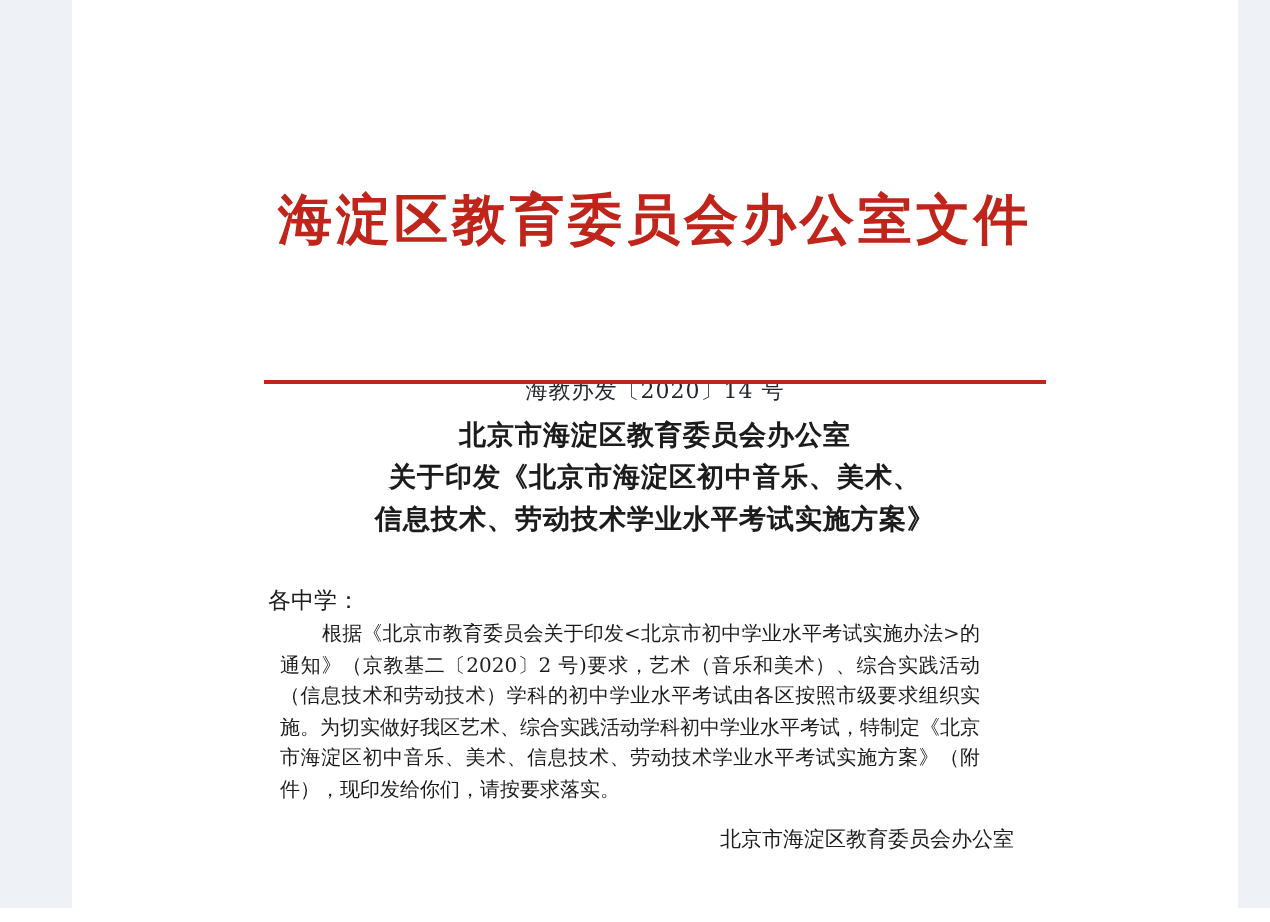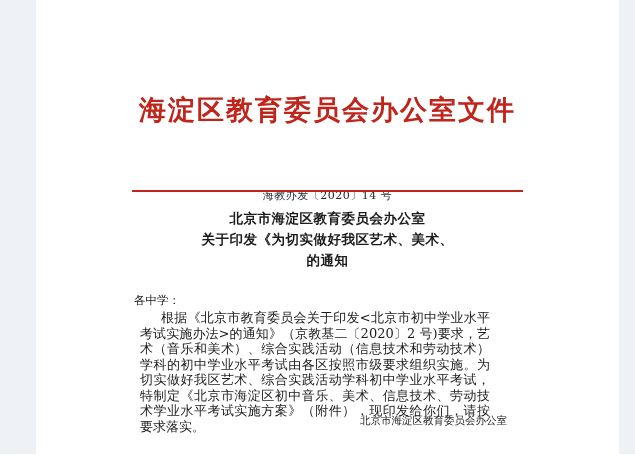--- a/index.html
+++ b/index.html
@@ -96,21 +96,21 @@
     left: 98px;
     font-size: 11.5px;
     color: #1c1c1c;
   }
 
   .body-text {
     position: absolute;
     top: 310px;
     left: 104px;
     width: 350px;
-    font-size: 13px;
+    font-size: 10px;
     line-height: 15.5px;
     color: #1c1c1c;
     text-align: justify;
     text-indent: 21px;
   }
 
   .sign-block {
     position: absolute;
     top: 412px;
     right: 112px;
@@ -142,22 +142,22 @@
   <div class="sheet">
 
     <div class="doc-title">海淀区教育委员会办公室文件</div>
 
     <div class="doc-number">海教办发〔2020〕14 号</div>
 
     <div class="red-rule"></div>
 
     <div class="heading-block">
       <span class="line">北京市海淀区教育委员会办公室</span>
-      <span class="line">关于印发《为切实做好我区艺术、美术、</span>
-      <span class="line">的通知</span>
+      <span class="line">关于印发《北京市海淀区初中音乐、美术、</span>
+      <span class="line">信息技术、劳动技术学业水平考试实施方案》</span>
     </div>
 
     <div class="salutation">各中学：</div>
 
     <div class="body-text">根据《北京市教育委员会关于印发&lt;北京市初中学业水平考试实施办法&gt;的通知》（京教基二〔2020〕2 号)要求，艺术（音乐和美术）、综合实践活动（信息技术和劳动技术）学科的初中学业水平考试由各区按照市级要求组织实施。为切实做好我区艺术、综合实践活动学科初中学业水平考试，特制定《北京市海淀区初中音乐、美术、信息技术、劳动技术学业水平考试实施方案》（附件），现印发给你们，请按要求落实。</div>
 
     <div class="sign-block">
       <span class="line">北京市海淀区教育委员会办公室</span>
     </div>
 

